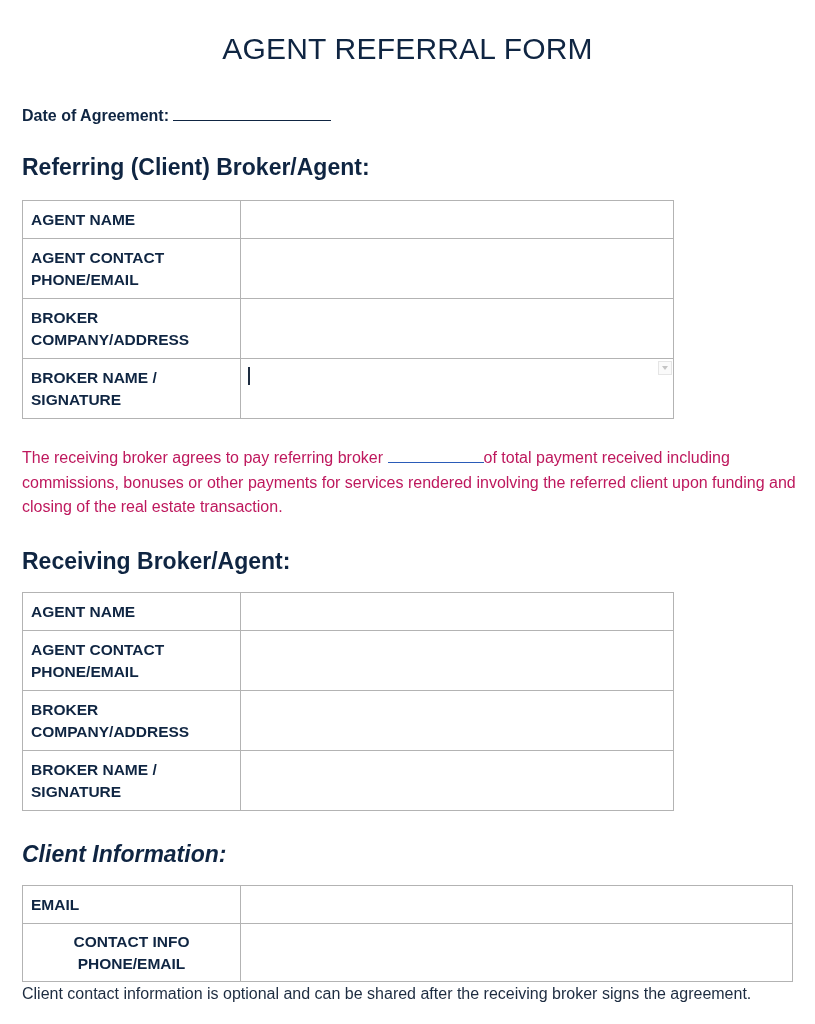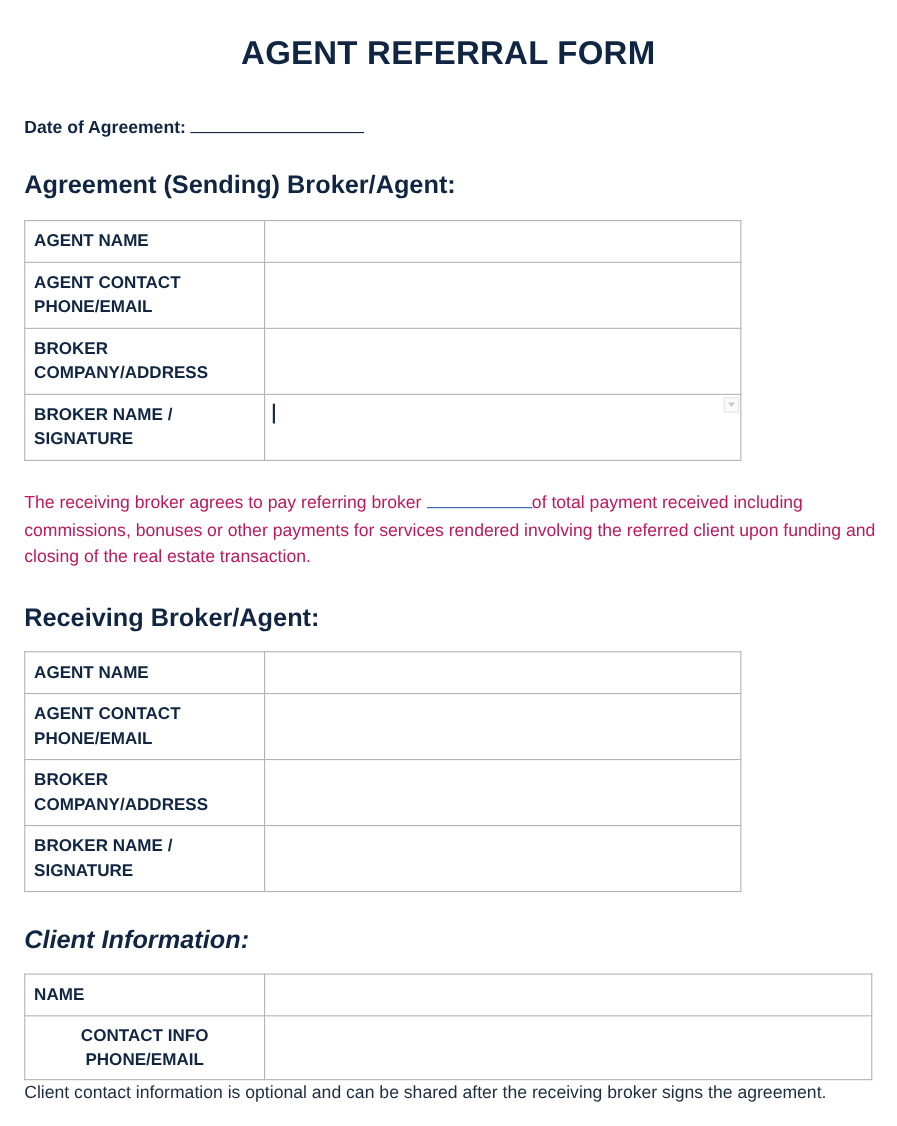--- a/index.html
+++ b/index.html
@@ -1,19 +1,19 @@
 <!DOCTYPE html>
 <html><head>
 <meta charset="utf-8">
 <style>
   html, body { margin:0; padding:0; background:#ffffff; }
   body { width:815px; height:1024px; position:relative; overflow:hidden;
          font-family:"Liberation Sans", sans-serif; color:#0f2542; }
   .title { position:absolute; top:32px; left:0; width:815px; text-align:center;
-           font-size:30px; font-weight:bold; letter-spacing:0.2px; color:#0f2542; }
+           font-size:30px; font-weight:normal; letter-spacing:0.2px; color:#0f2542; }
   .date-line { position:absolute; top:105px; left:22px; font-size:16px; font-weight:bold; }
   .date-blank { display:inline-block; width:158px; border-bottom:1px solid #0f2542;
                 height:15px; vertical-align:baseline; margin-left:4px; }
   .section-h { position:absolute; left:22px; font-size:23px; font-weight:bold; color:#0f2542; }
   table.form { position:absolute; left:22px; width:652px; border-collapse:collapse; }
   table.form td { border:1.5px solid #b3b3b3; padding:0 8px; vertical-align:middle;
                   font-size:15.5px; font-weight:bold; line-height:22px; color:#0f2542; }
   table.form td.label { width:201px; }
   table.form td.value { position:relative; }
   .caret { position:absolute; left:7px; top:8px; width:1.5px; height:18px; background:#1d2c40; }
@@ -29,21 +29,21 @@
 </style>
 </head>
 <body>
 
 <div class="title">AGENT REFERRAL FORM</div>
 
 <div class="date-line">
   <span>Date of Agreement:</span><span class="date-blank"></span>
 </div>
 
-<div class="section-h" style="top:154px;">Agreement (Sending) Broker/Agent:</div>
+<div class="section-h" style="top:154px;">Referring (Client) Broker/Agent:</div>
 <table class="form" style="top:200px;">
   <tbody>
       <tr style="height:38px;">
     <td class="label"><span>AGENT NAME</span></td>
     <td class="value"></td>
   </tr>
   <tr style="height:60px;">
     <td class="label"><span>AGENT CONTACT</span><br><span>PHONE/EMAIL</span></td>
     <td class="value"></td>
   </tr>
@@ -84,21 +84,21 @@
     <td class="label"><span>BROKER NAME /</span><br><span>SIGNATURE</span></td>
     <td class="value"></td>
   </tr>
 </tbody>
   </table>
 
 <div class="section-h" style="top:841px;font-style:italic;">Client Information:</div>
 <table class="form" style="top:885px; width:771px;">
   <tbody>
       <tr style="height:38px;">
-    <td class="label"><span>NAME</span></td>
+    <td class="label"><span>EMAIL</span></td>
     <td class="value"></td>
   </tr>
   <tr style="height:58px;text-align:center;">
     <td class="label"><span>CONTACT INFO</span><br><span>PHONE/EMAIL</span></td>
     <td class="value"></td>
   </tr>
 </tbody>
   </table>
 
 <div class="note">Client contact information is optional and can be shared after the receiving broker signs the agreement.</div>

